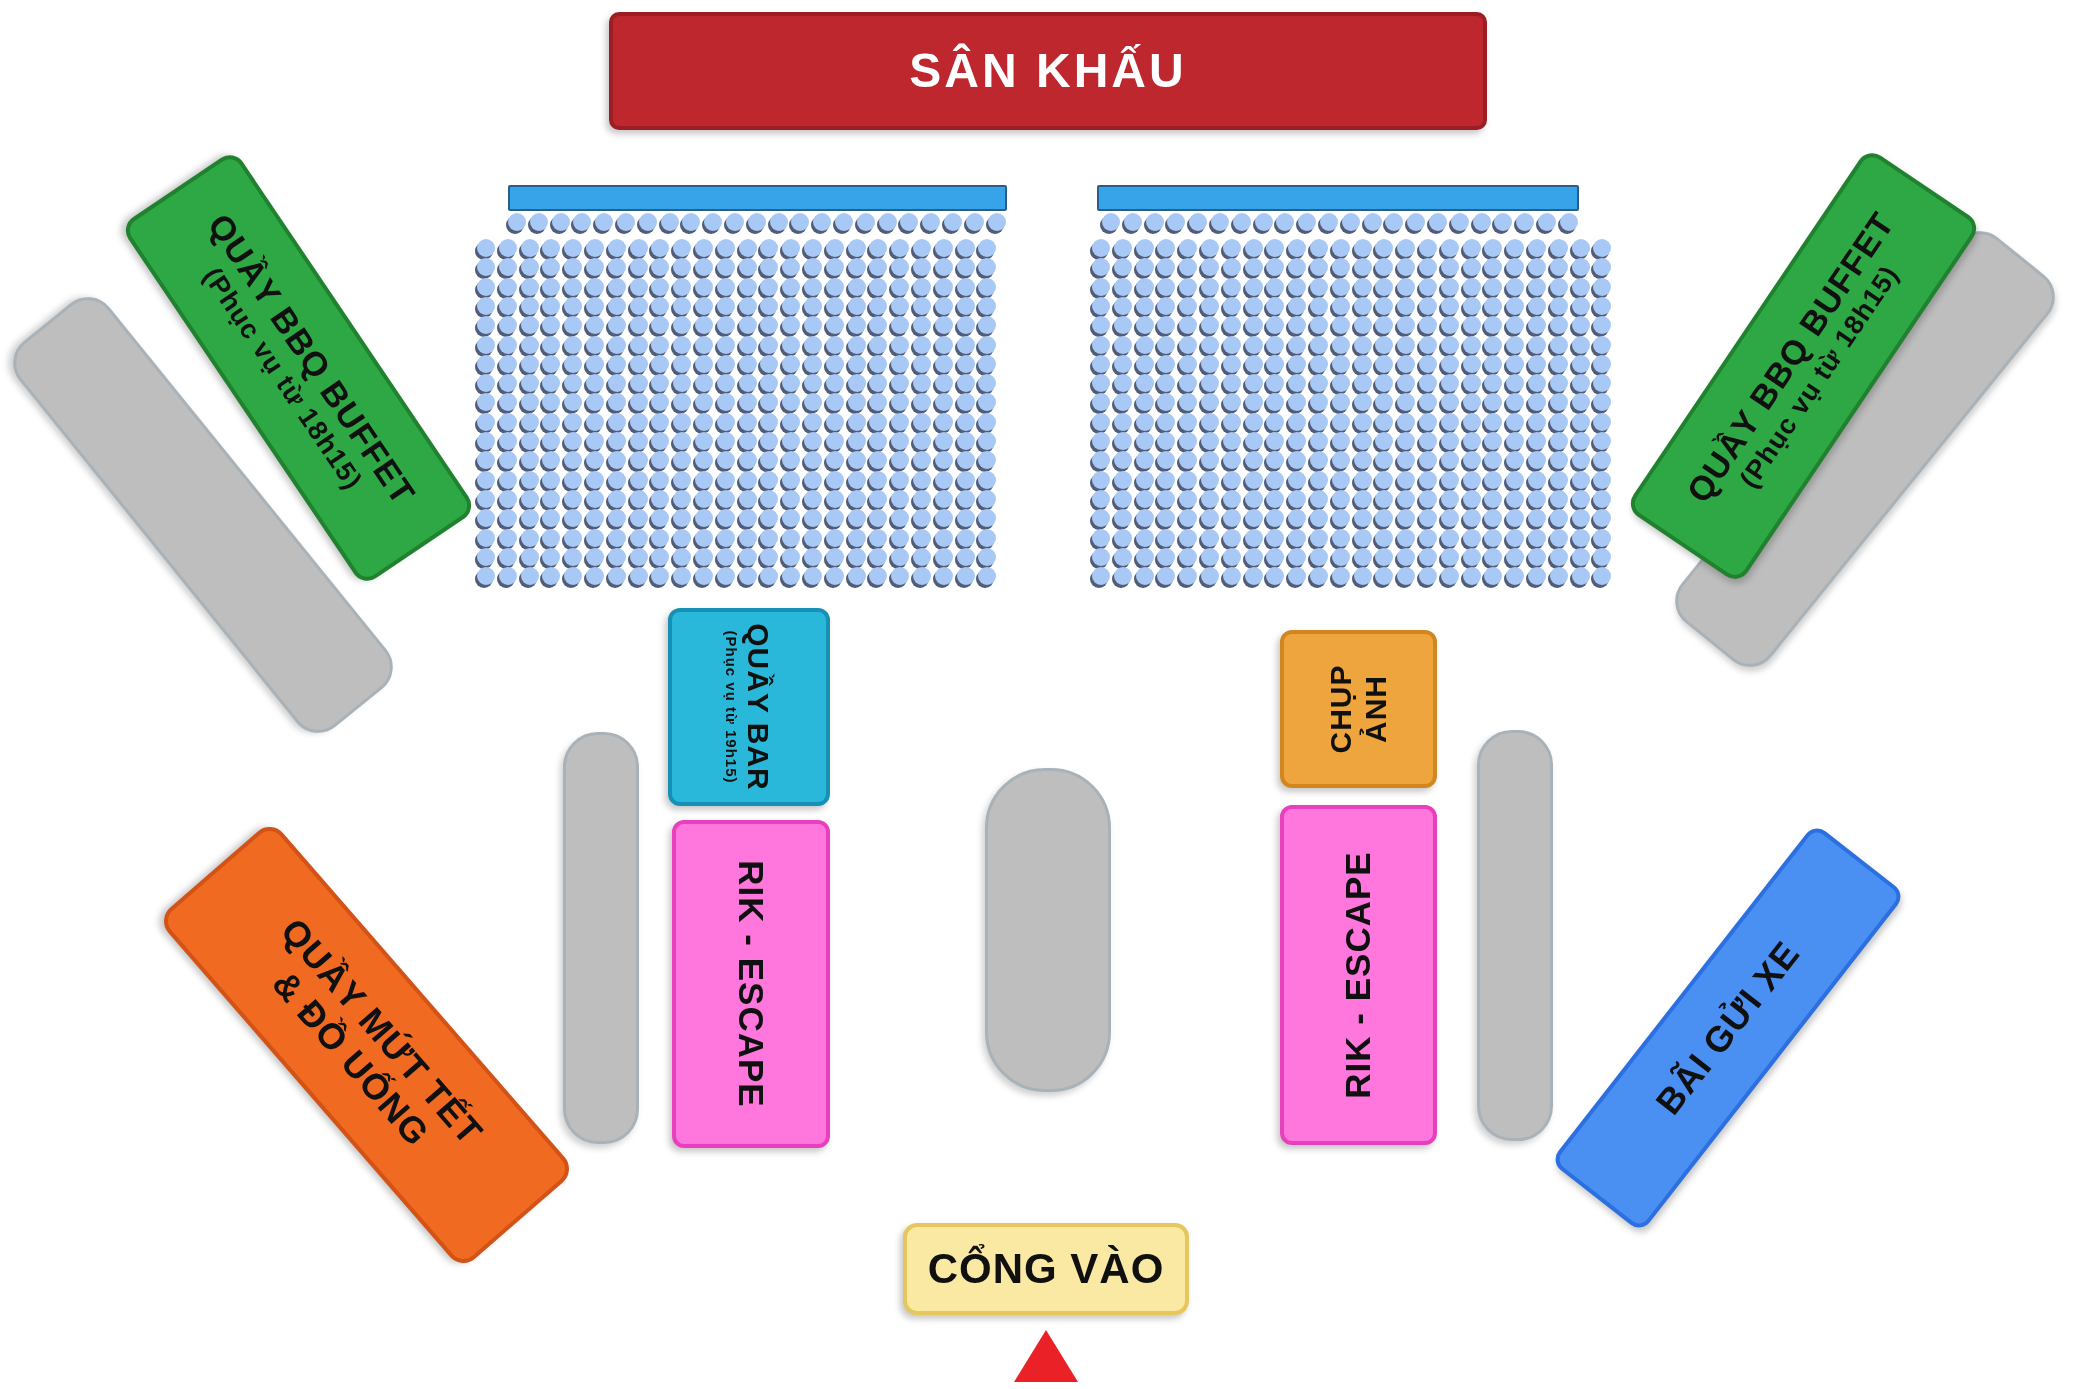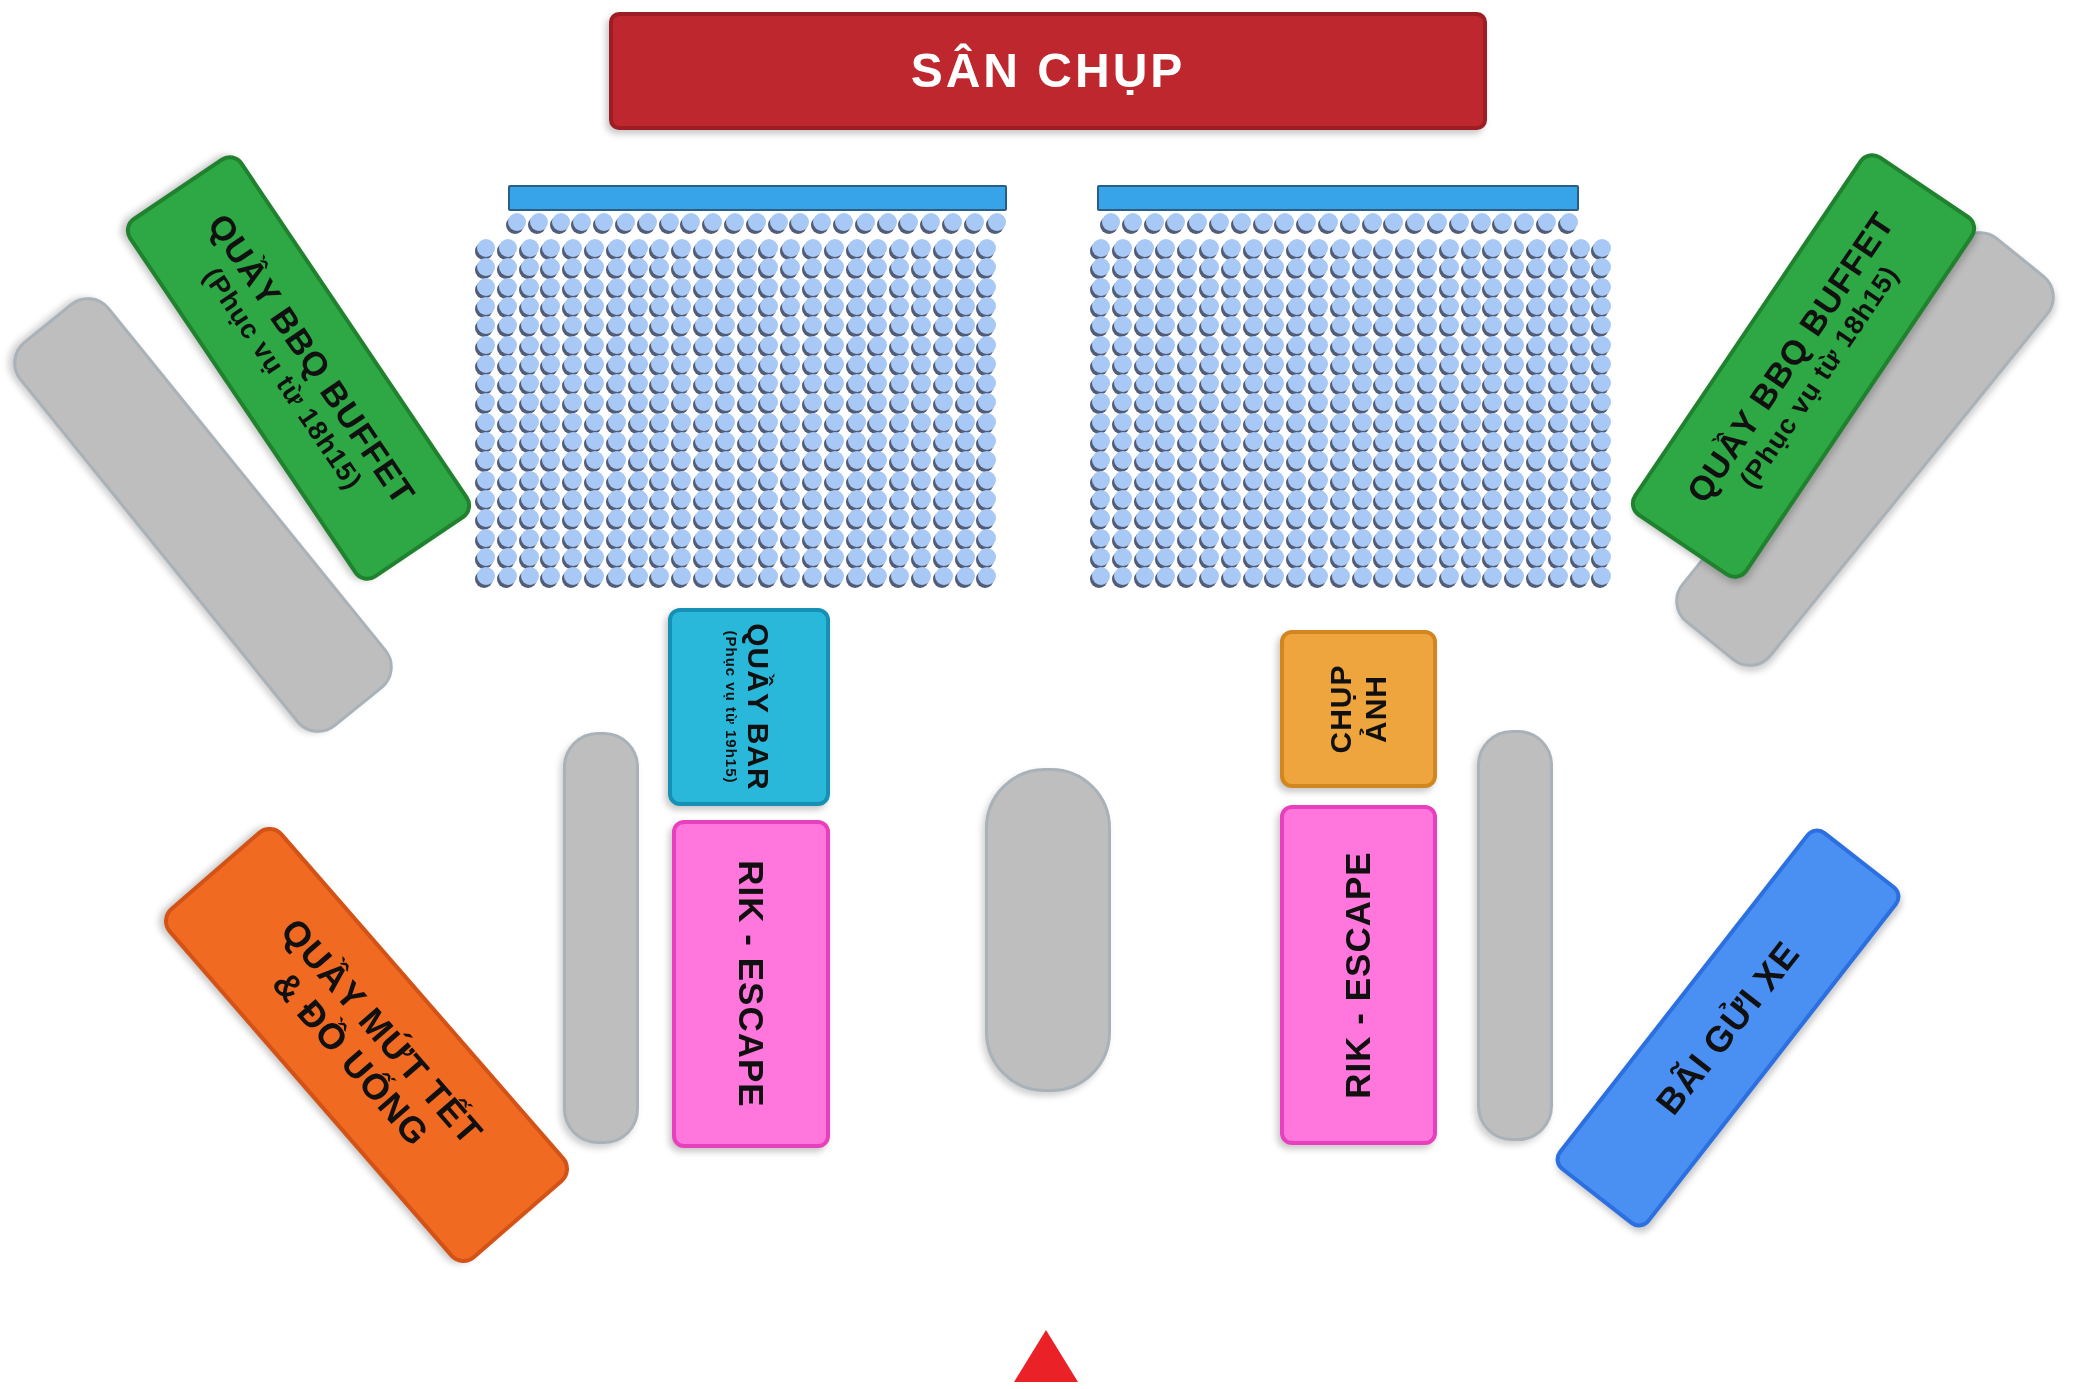--- a/index.html
+++ b/index.html
@@ -949,21 +949,21 @@
     <div class="dot" style="left: 1440.8px; top: 567.1px; width: 18px; height: 18px; background: rgb(168, 200, 245); box-shadow: rgba(52, 64, 94, 0.85) -2px 3px 0px;"></div>
     <div class="dot" style="left: 1462.6px; top: 567.1px; width: 18px; height: 18px; background: rgb(168, 200, 245); box-shadow: rgba(52, 64, 94, 0.85) -2px 3px 0px;"></div>
     <div class="dot" style="left: 1484.4px; top: 567.1px; width: 18px; height: 18px; background: rgb(168, 200, 245); box-shadow: rgba(52, 64, 94, 0.85) -2px 3px 0px;"></div>
     <div class="dot" style="left: 1506.2px; top: 567.1px; width: 18px; height: 18px; background: rgb(168, 200, 245); box-shadow: rgba(52, 64, 94, 0.85) -2px 3px 0px;"></div>
     <div class="dot" style="left: 1528px; top: 567.1px; width: 18px; height: 18px; background: rgb(168, 200, 245); box-shadow: rgba(52, 64, 94, 0.85) -2px 3px 0px;"></div>
     <div class="dot" style="left: 1549.8px; top: 567.1px; width: 18px; height: 18px; background: rgb(168, 200, 245); box-shadow: rgba(52, 64, 94, 0.85) -2px 3px 0px;"></div>
     <div class="dot" style="left: 1571.6px; top: 567.1px; width: 18px; height: 18px; background: rgb(168, 200, 245); box-shadow: rgba(52, 64, 94, 0.85) -2px 3px 0px;"></div>
     <div class="dot" style="left: 1593.4px; top: 567.1px; width: 18px; height: 18px; background: rgb(168, 200, 245); box-shadow: rgba(52, 64, 94, 0.85) -2px 3px 0px;"></div>
     <div class="zone" style="left: 609px; top: 12px; width: 878px; height: 118px; background: rgb(190, 39, 45); border: 4px solid rgb(156, 30, 36); border-radius: 10px;">
       <div class="ztext" style="width: 862px; height: 110px; transform: translate(-50%, -50%);">
-        <div class="zline" style="font-size: 48px; font-weight: 800; color: rgb(255, 255, 255); letter-spacing: 3px;">SÂN CHỤP</div>
+        <div class="zline" style="font-size: 48px; font-weight: 800; color: rgb(255, 255, 255); letter-spacing: 3px;">SÂN KHẤU</div>
       </div>
     </div>
     <div class="zone" style="left: 80.5px; top: 299px; width: 435px; height: 138px; background: rgb(46, 168, 69); border: 4px solid rgb(32, 130, 47); border-radius: 16px; transform: rotate(56deg);">
       <div class="ztext" style="width: 419px; height: 130px; transform: translate(-50%, -50%);">
         <div class="zline" style="font-size: 34px; font-weight: 800;">QUẦY BBQ BUFFET</div>
         <div class="zline" style="font-size: 27px; font-weight: 600;">(Phục vụ từ 18h15)</div>
       </div>
     </div>
     <div class="zone" style="left: 1585.5px; top: 297px; width: 435px; height: 138px; background: rgb(46, 168, 69); border: 4px solid rgb(32, 130, 47); border-radius: 16px; transform: rotate(-56deg);">
       <div class="ztext" style="width: 419px; height: 130px; transform: translate(-50%, -50%);">
@@ -997,13 +997,18 @@
       <div class="ztext" style="width: 449px; height: 144px; transform: translate(-50%, -50%);">
         <div class="zline" style="font-size: 36px; font-weight: 800;">QUẦY MỨT TẾT</div>
         <div class="zline" style="font-size: 36px; font-weight: 800;">&amp; ĐỒ UỐNG</div>
       </div>
     </div>
     <div class="zone" style="left: 1513px; top: 970px; width: 430px; height: 116px; background: rgb(74, 144, 242); border: 4px solid rgb(43, 111, 224); border-radius: 14px; transform: rotate(-52deg);">
       <div class="ztext" style="width: 414px; height: 108px; transform: translate(-50%, -50%);">
         <div class="zline" style="font-size: 36px; font-weight: 800;">BÃI GỬI XE</div>
       </div>
     </div>
+    <div class="zone" style="left: 903px; top: 1223px; width: 286px; height: 92px; background: rgb(249, 233, 163); border: 4px solid rgb(230, 199, 93); border-radius: 14px;">
+      <div class="ztext" style="width: 270px; height: 84px; transform: translate(-50%, -50%);">
+        <div class="zline" style="font-size: 42px; font-weight: 800;">CỔNG VÀO</div>
+      </div>
+    </div>
   </div>
 
 </body></html>

